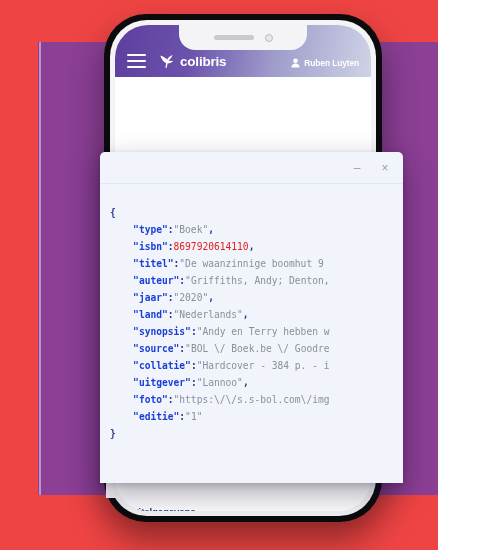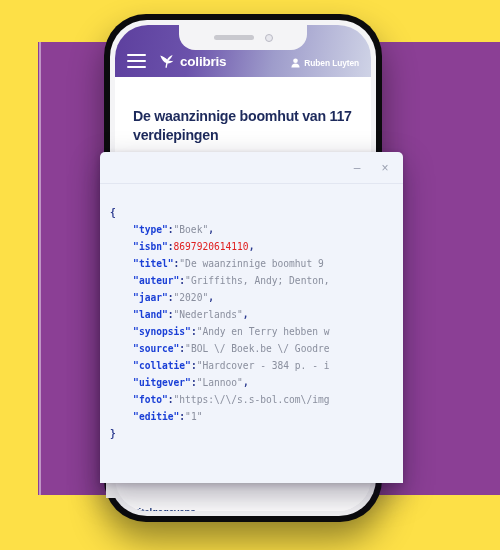--- a/index.html
+++ b/index.html
@@ -2,25 +2,26 @@
 <html><head>
 <meta charset="utf-8">
 <style>
   html, body {
     margin: 0;
     padding: 0;
     background: #ffffff;
   }
   #stage {
     position: relative;
-    width: 500px;
+    width: 426px;
     height: 550px;
     overflow: hidden;
-    background: #fde047;
+    background: #ef4444;
     font-family: "Liberation Sans", sans-serif;
+    padding-left: 12px;
   }
 
   
   .bg-band {
     position: absolute;
     left: 38px;
     top: 42px;
     width: 462px;
     height: 453px;
     background: #8b3f95;
@@ -296,21 +297,20 @@
           <div class="header-user">
             <svg width="9" height="10" viewBox="0 0 9 10">
               <circle cx="4.5" cy="2.7" r="2.3" fill="#ffffff"></circle>
               <path d="M0.4 9.6 C0.4 6.9 2.2 5.5 4.5 5.5 C6.8 5.5 8.6 6.9 8.6 9.6 Z" fill="#ffffff"></path>
             </svg>
             <span class="header-user-name">Ruben Luyten</span>
           </div>
         </div>
 
         <div class="app-body">
-          <div class="page-title">De waanzinnige boomhut van 117 verdiepingen</div>
           <div class="title-divider"></div>
           <div class="title-accent"></div>
           <div class="section-label">Titelgegevens</div>
         </div>
 
       </div>
     </div>
   </div>
 
   <div class="bg-band-notch"></div>

